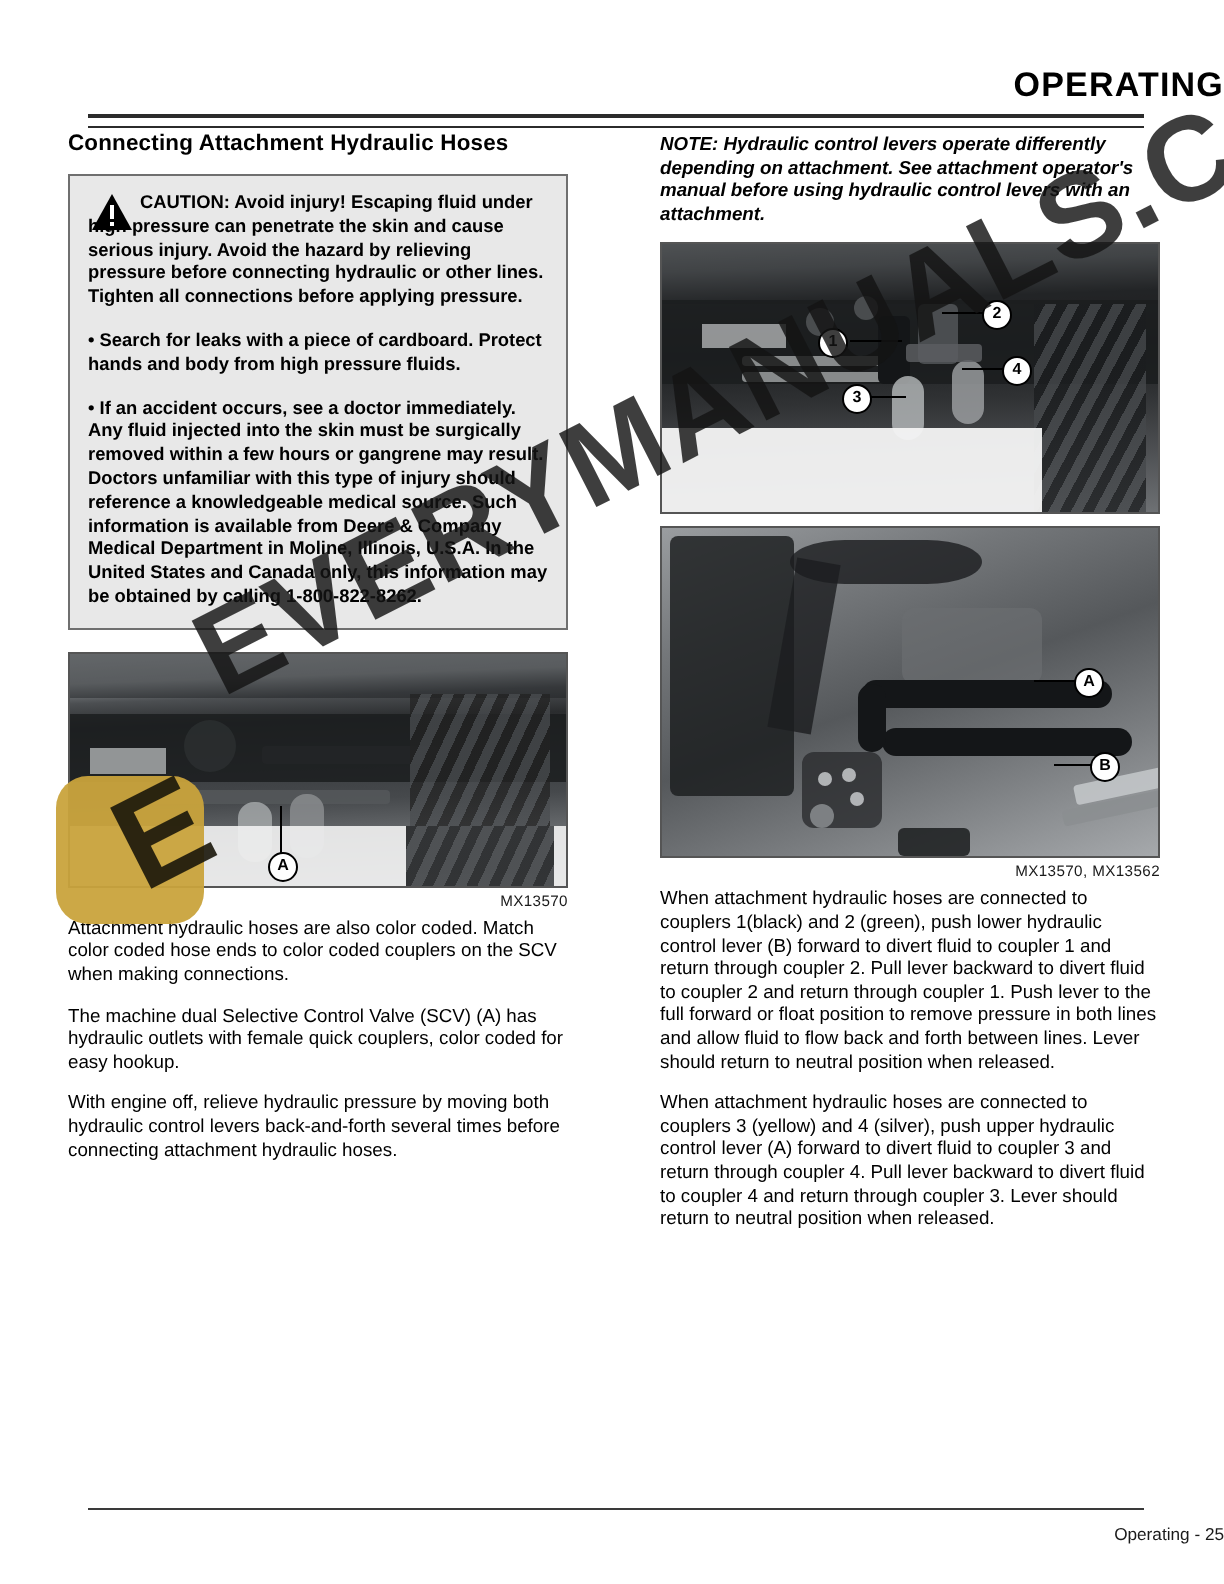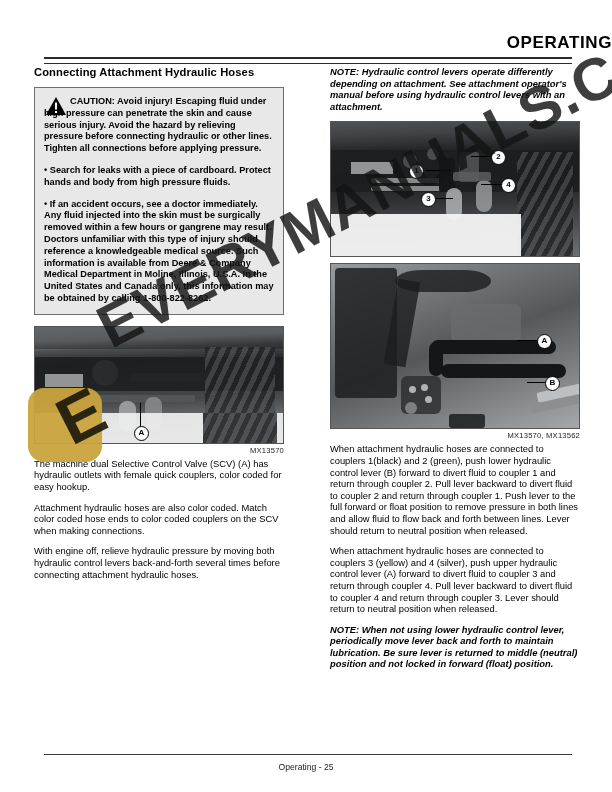--- a/index.html
+++ b/index.html
@@ -245,21 +245,21 @@
     top: 754px;
     width: 528px;
     height: 0;
     border-top: 1.4px solid #3a3a3a;
   }
   .footer-text {
     position: absolute;
     left: 0;
     top: 762px;
     width: 612px;
-    text-align: center;
+    text-align: right;
     font-size: 8.6px;
     color: #1a1a1a;
   }
 </style>
 </head>
 <body>
 
 <div class="page">
 
   <div class="page-title">OPERATING</div>
@@ -296,22 +296,22 @@
           <div class="blob" style="left:0; top:86px; width:100%; height:30px; border-radius:0; background:#f2f2f2; opacity:.9;"></div>
           <div class="dark-band" style="left:168px; top:86px; width:74px; height:30px; opacity:.9;
                background:repeating-linear-gradient(115deg,#1e2022 0 5px,#3f4245 5px 10px);"></div>
         </div>
         <div class="leader-v" style="left:105px; top:76px; height:24px;"></div>
         <div class="callout" style="left:99px; top:99px;">A</div>
       </div>
       <div class="fig-caption">MX13570</div>
     </div>
 
+    <p class="body">Attachment hydraulic hoses are also color coded. Match color coded hose ends to color coded couplers on the SCV when making connections.</p>
     <p class="body">The machine dual Selective Control Valve (SCV) (A) has hydraulic outlets with female quick couplers, color coded for easy hookup.</p>
-    <p class="body">Attachment hydraulic hoses are also color coded. Match color coded hose ends to color coded couplers on the SCV when making connections.</p>
     <p class="body">With engine off, relieve hydraulic pressure by moving both hydraulic control levers back-and-forth several times before connecting attachment hydraulic hoses.</p>
 
   </div>
 
   <div class="col col-right">
 
     <p class="note">NOTE: Hydraulic control levers operate differently depending on attachment. See attachment operator's manual before using hydraulic control levers with an attachment.</p>
 
     <div class="figure" style="margin-bottom:6px;">
       <div class="fig-img" style="height:134px;">
@@ -365,21 +365,20 @@
         <div class="leader" style="left:186px; top:76px; width:22px;"></div>
         <div class="callout" style="left:206px; top:70px;">A</div>
         <div class="leader" style="left:196px; top:118px; width:20px;"></div>
         <div class="callout" style="left:214px; top:112px;">B</div>
       </div>
       <div class="fig-caption">MX13570, MX13562</div>
     </div>
 
     <p class="body">When attachment hydraulic hoses are connected to couplers 1(black) and 2 (green), push lower hydraulic control lever (B) forward to divert fluid to coupler 1 and return through coupler 2. Pull lever backward to divert fluid to coupler 2 and return through coupler 1. Push lever to the full forward or float position to remove pressure in both lines and allow fluid to flow back and forth between lines. Lever should return to neutral position when released.</p>
     <p class="body">When attachment hydraulic hoses are connected to couplers 3 (yellow) and 4 (silver), push upper hydraulic control lever (A) forward to divert fluid to coupler 3 and return through coupler 4. Pull lever backward to divert fluid to coupler 4 and return through coupler 3. Lever should return to neutral position when released.</p>
-    <p class="note">NOTE: When not using lower hydraulic control lever, periodically move lever back and forth to maintain lubrication. Be sure lever is returned to middle (neutral) position and not locked in forward (float) position.</p>
   </div>
 
   <div class="watermark">
     <div class="wm-text">EVERYMANUALS.COM</div>
     <div class="wm-logo"></div>
     <div class="wm-logo-e">E</div>
   </div>
 
   <div class="footer-rule"></div>
   <div class="footer-text">Operating - 25</div>

